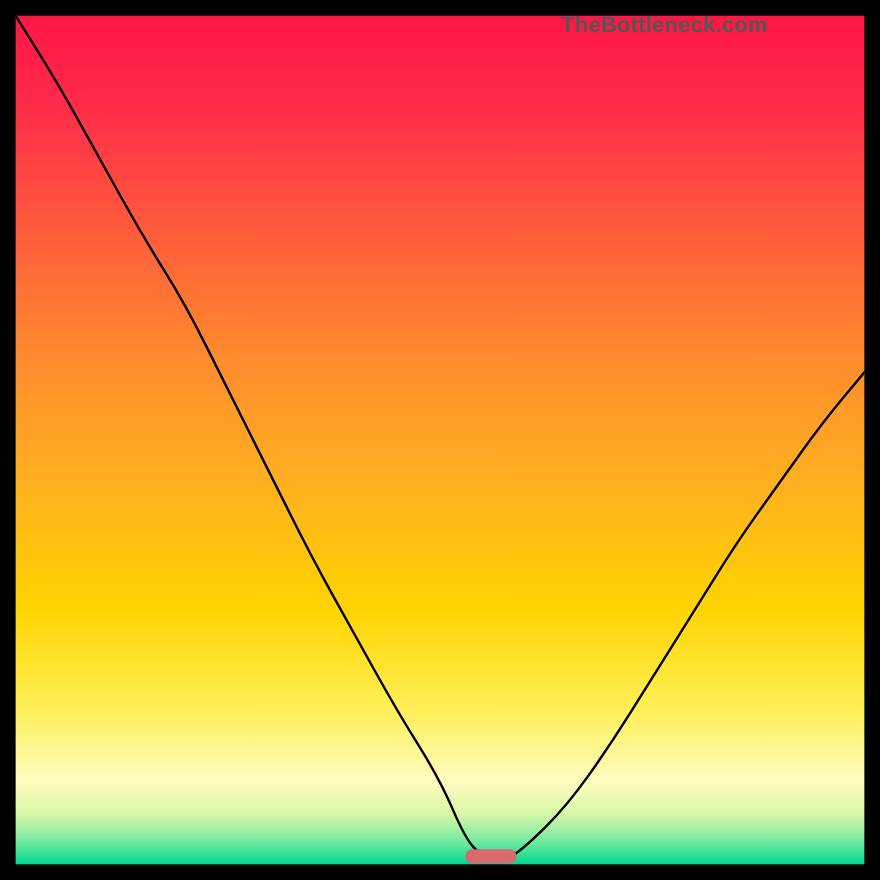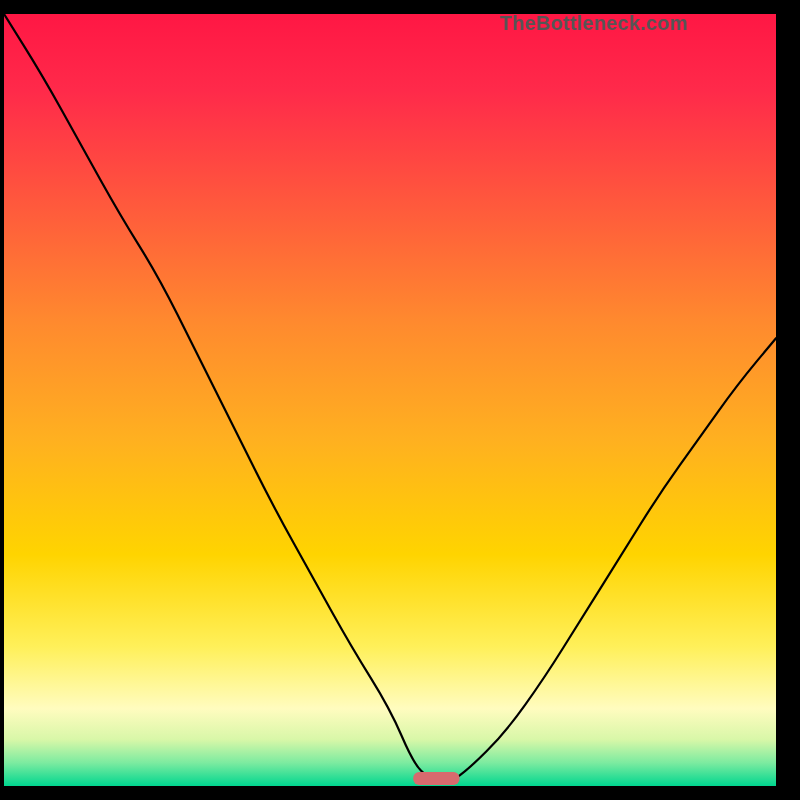--- a/index.html
+++ b/index.html
@@ -6,21 +6,21 @@
     margin: 0;
     padding: 0;
     width: 800px;
     height: 800px;
     background: #000;
     overflow: hidden;
     font-family: Arial, Helvetica, sans-serif;
   }
   .frame {
     position: absolute;
-    left: 4px;
+    left: 14px;
     top: 14px;
     width: 688px;
     height: 772px;
     background: #000;
     border-radius: 15px;
   }
   .watermark {
     position: absolute;
     top: -2px;
     right: 4px;

